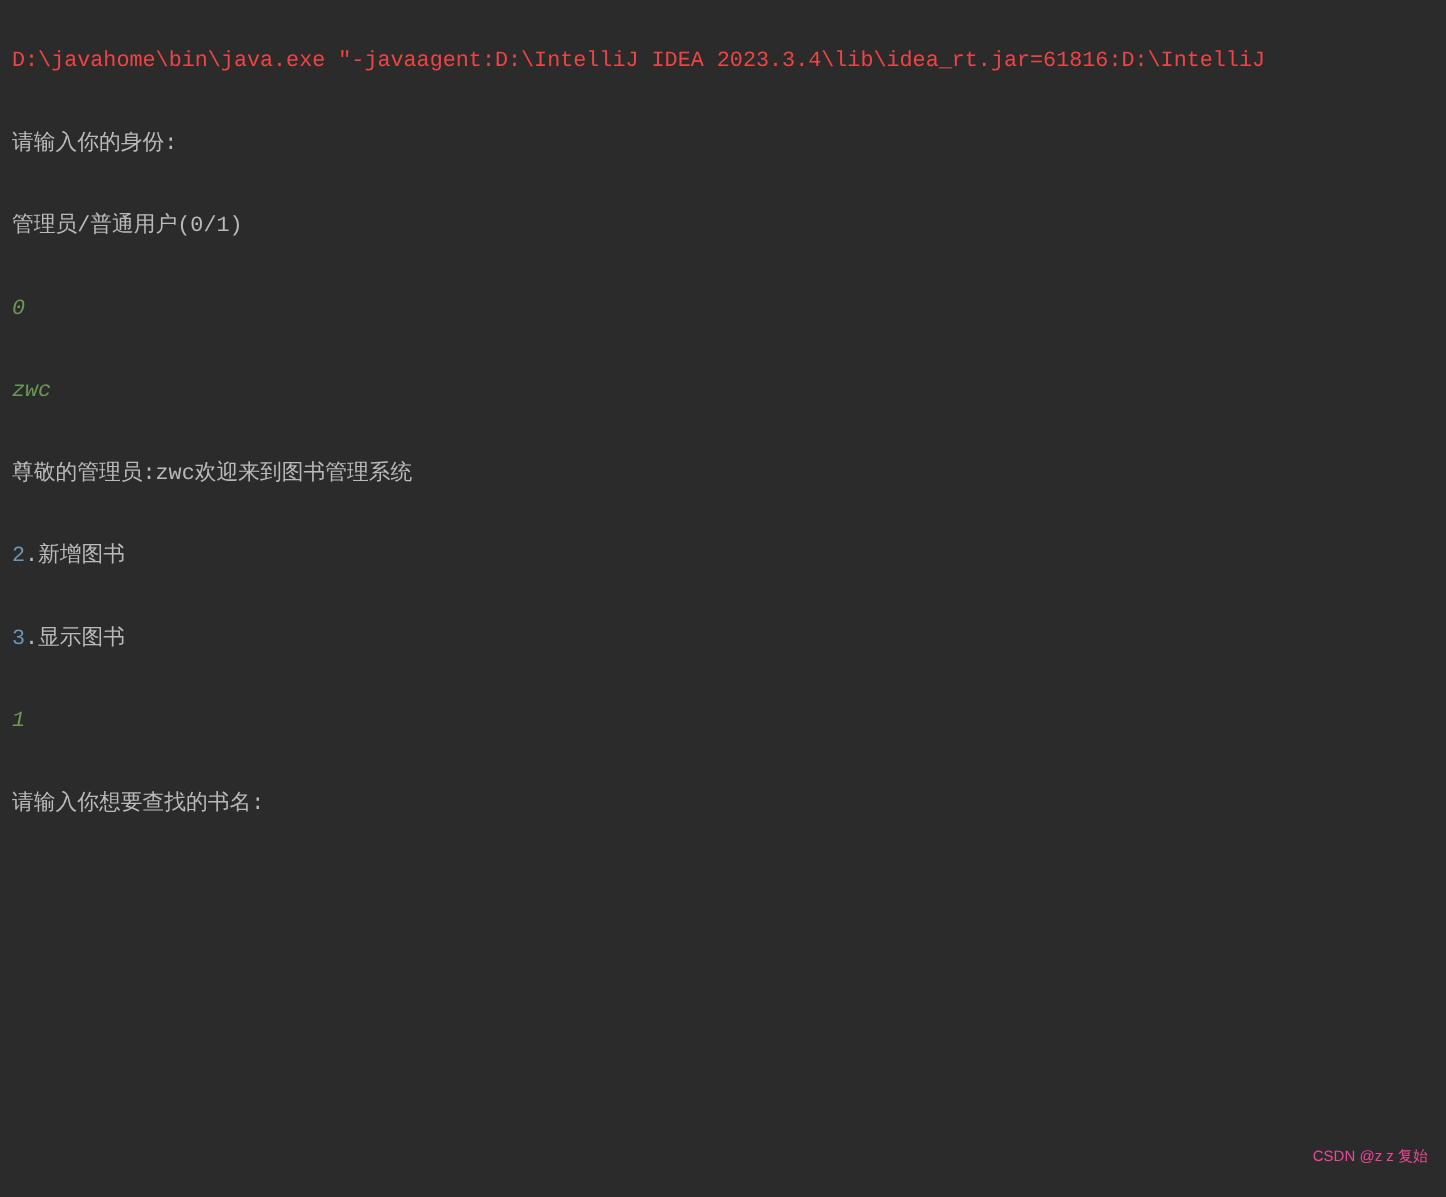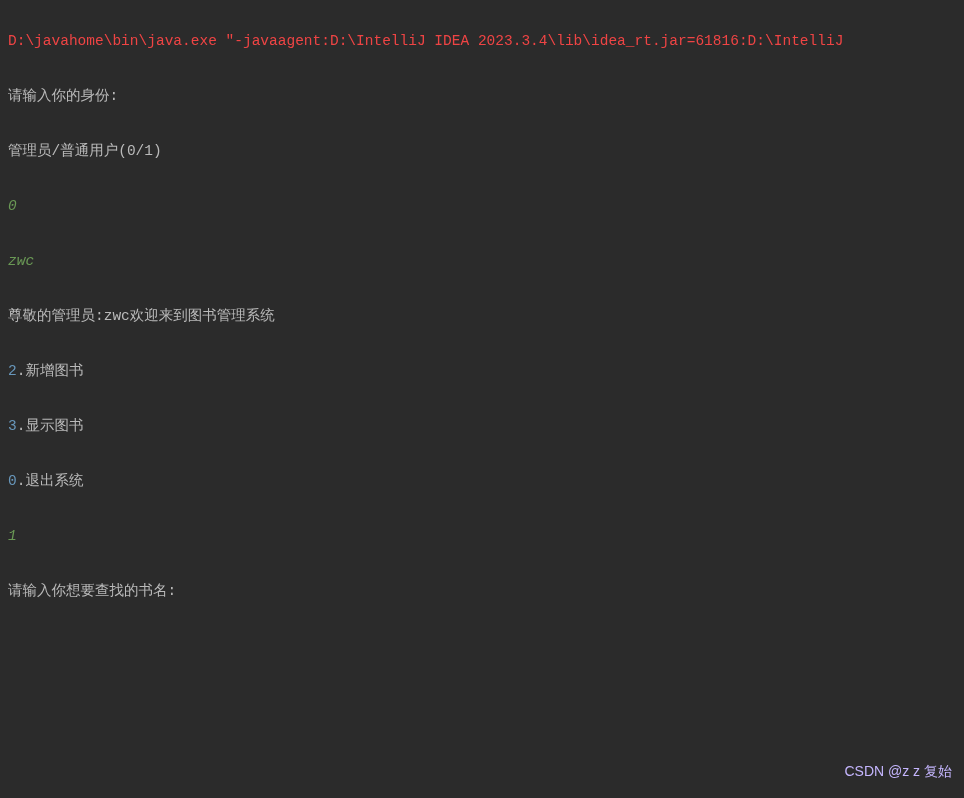--- a/index.html
+++ b/index.html
@@ -29,38 +29,37 @@
     .num {
       color: #6897bb;
     }
     .cmd-line {
       color: #ef4444;
     }
     .watermark {
       position: absolute;
       bottom: 13px;
       right: 12px;
-      color: #c4b5fd;
-      font-size: 14px;
+      color: #ec4899;
+      font-size: 10px;
       font-family: sans-serif;
     }
   </style>
 </head>
 <body>
 
 <div class="console">
 <span class="line cmd-line">D:\javahome\bin\java.exe "-javaagent:D:\IntelliJ IDEA 2023.3.4\lib\idea_rt.jar=61816:D:\IntelliJ</span>
 <span class="line">请输入你的身份:</span>
 <span class="line">管理员/普通用户(0/1)</span>
 <span class="line input-text">0</span>
 <span class="line input-text">zwc</span>
 <span class="line">尊敬的管理员:zwc欢迎来到图书管理系统</span>
 <span class="line"><span class="num">2</span><span>.新增图书</span></span>
 <span class="line"><span class="num">3</span><span>.显示图书</span></span>
-<span class="line"><span class="num">0</span><span>.退出系统</span></span>
 <span class="line input-text">1</span>
 <span class="line">请输入你想要查找的书名:</span>
 
 
 
 
 
 
 
 

